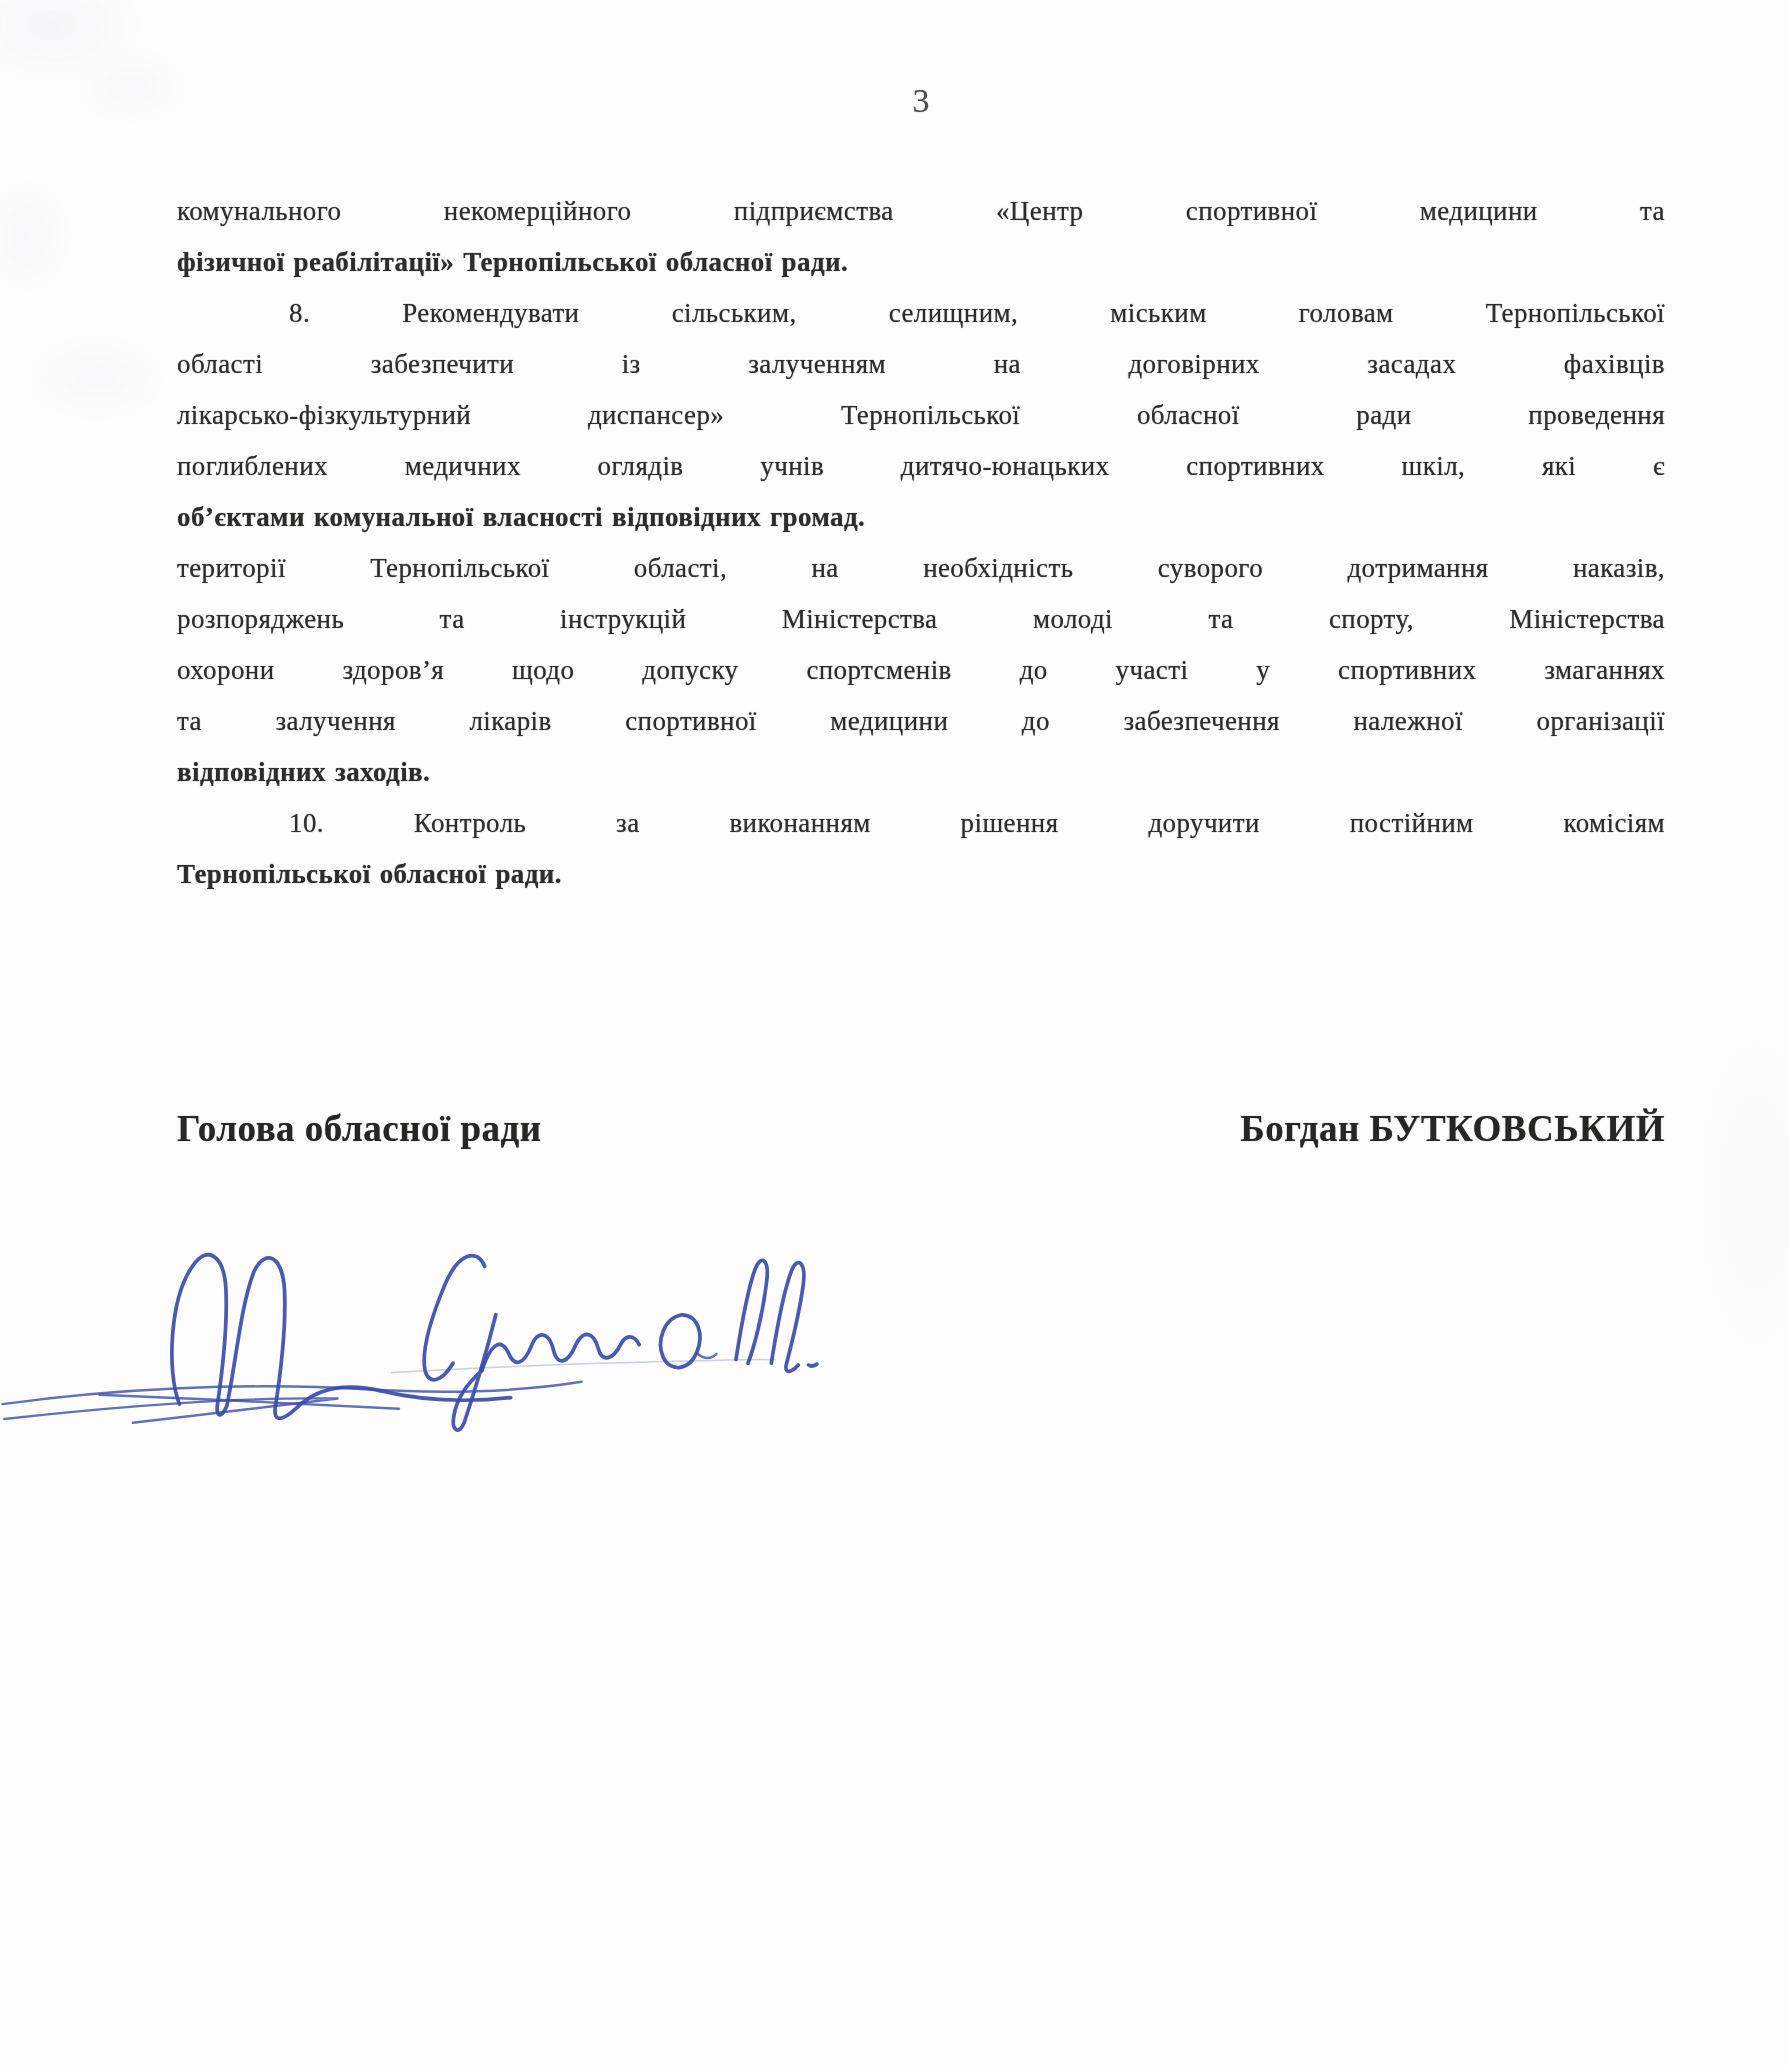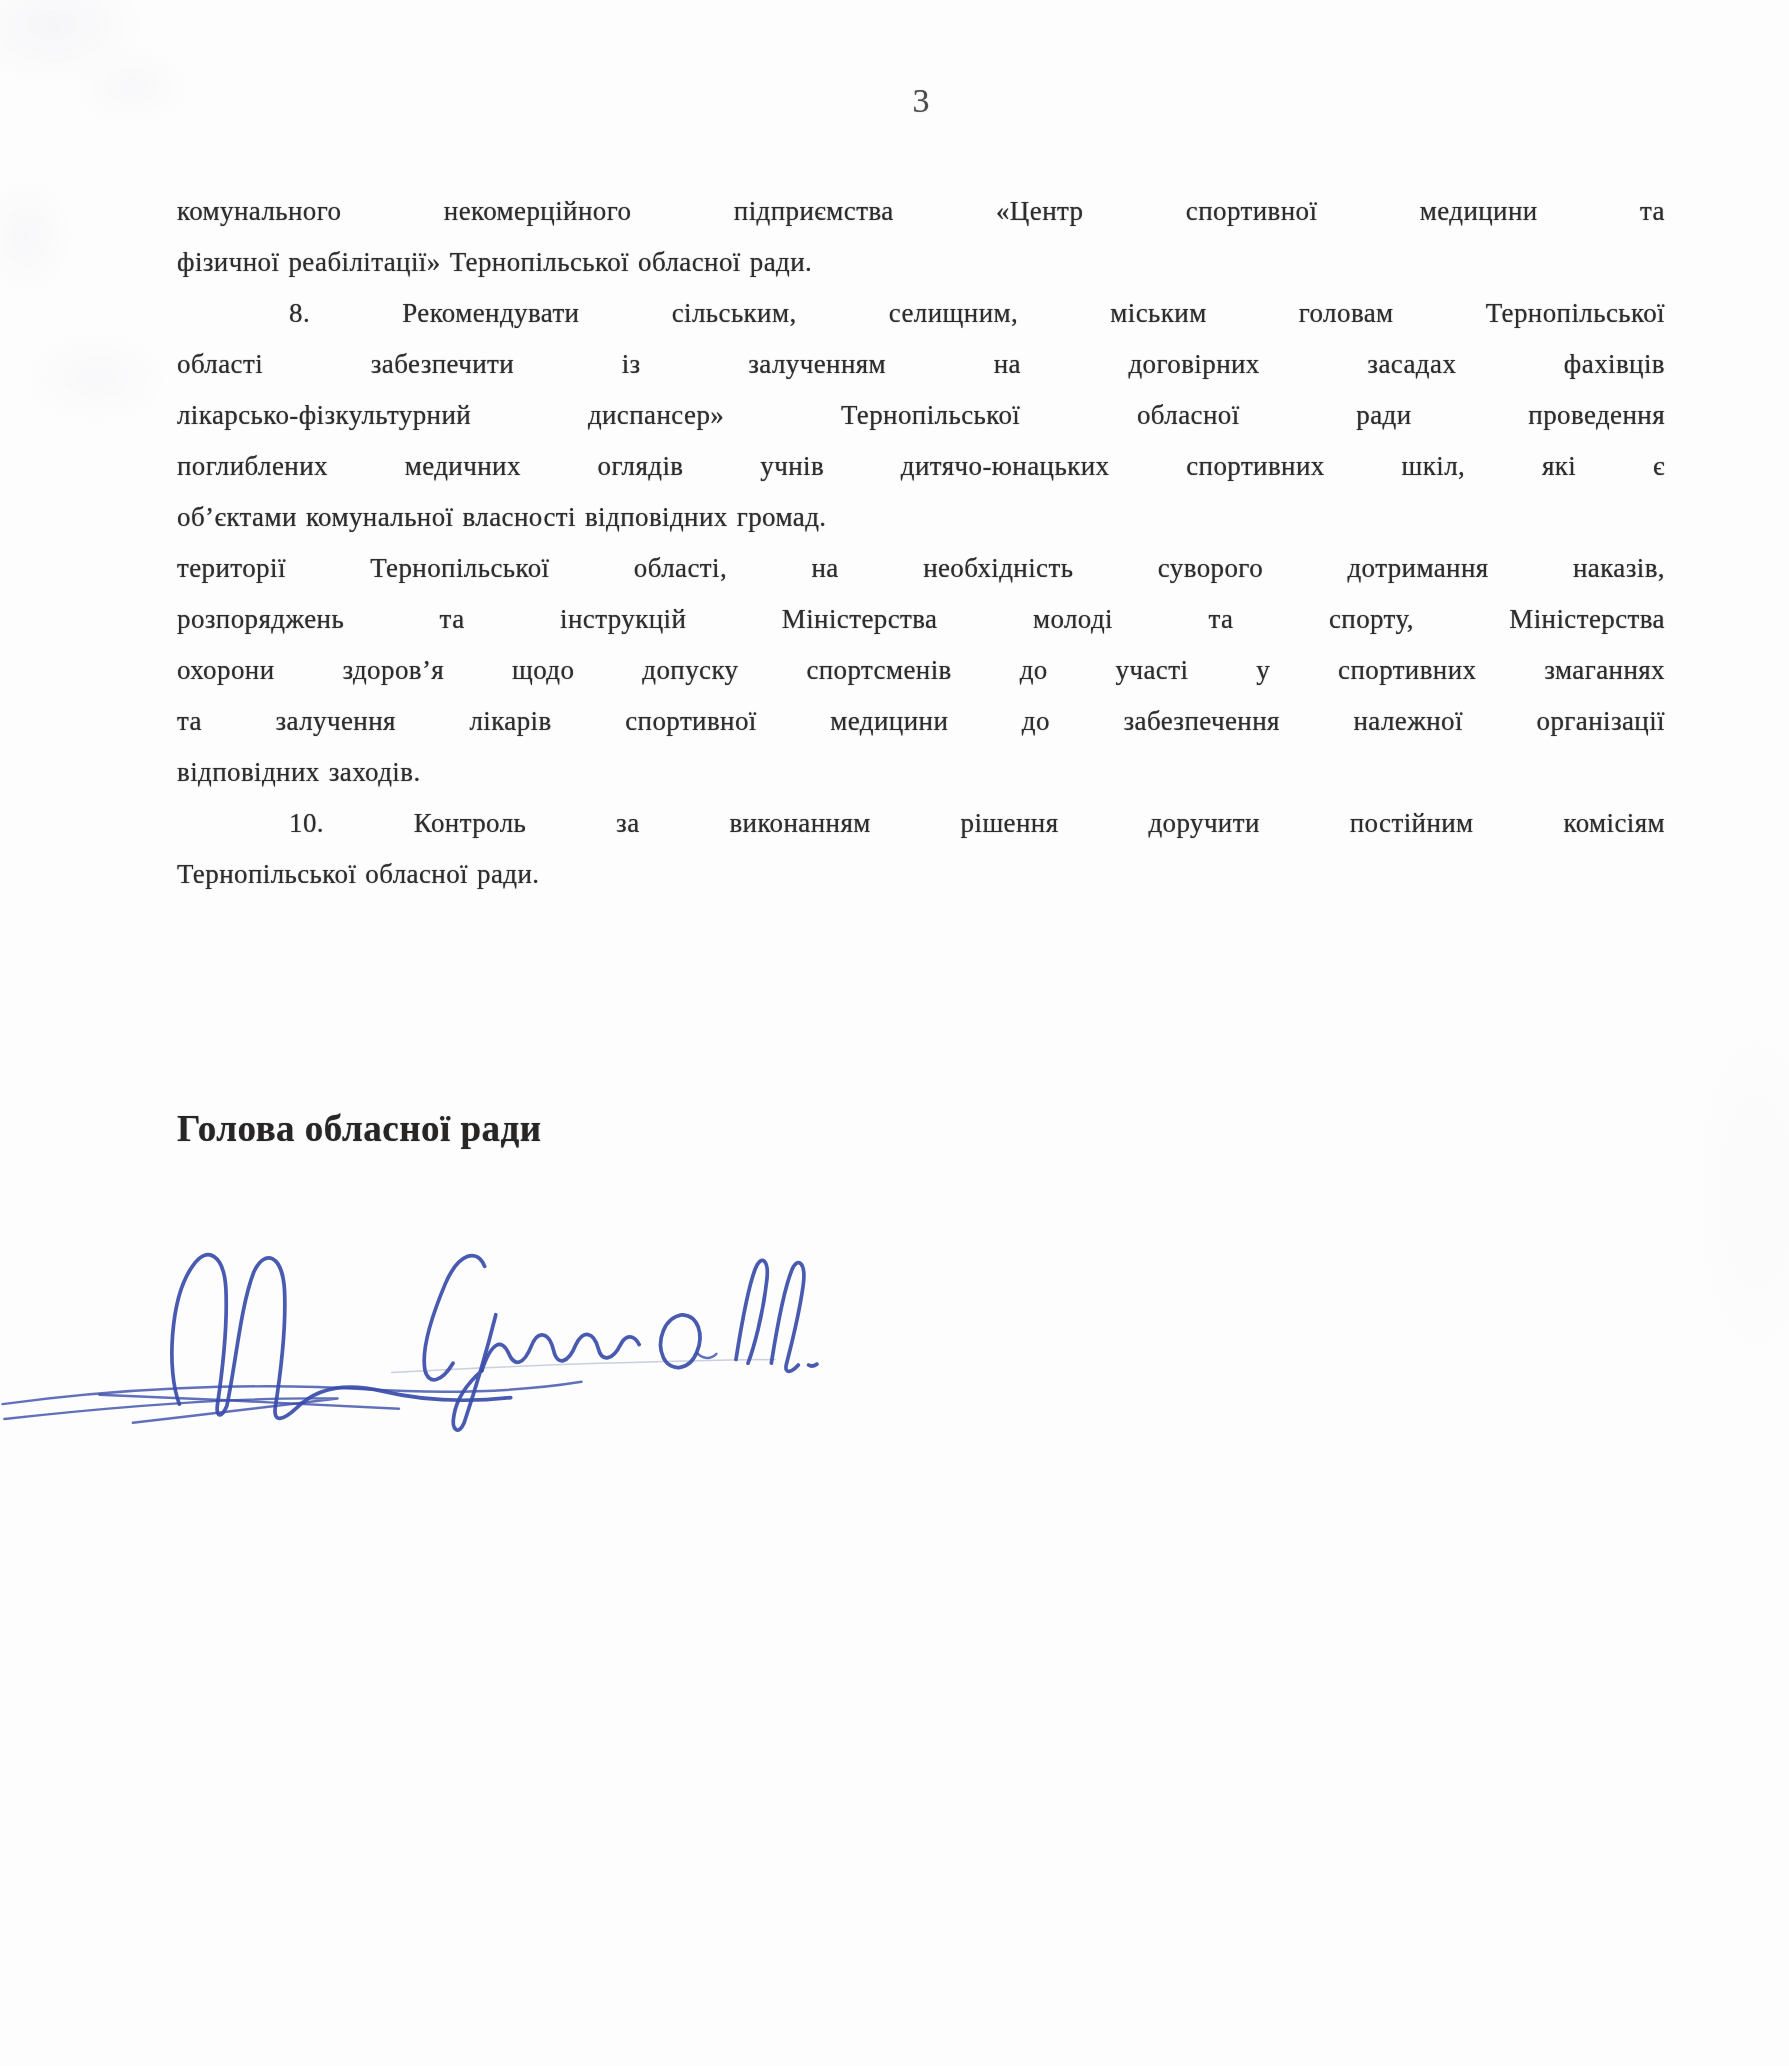--- a/index.html
+++ b/index.html
@@ -29,21 +29,21 @@
     text-shadow:0 0 0.9px rgba(70,70,75,.6);
   }
   .body-text{
     position:absolute;left:177px;top:186px;width:1488px;
     font-size:27px;line-height:51px;color:#2e2d2b;
     letter-spacing:0.4px;word-spacing:1.9px;
     text-shadow:0 0 1.1px rgba(35,35,38,.65);
   }
   .ln{margin:0;padding:0;}
   .j{text-align:justify;text-align-last:justify;}
-  .l{text-align:left;text-align-last:left;}
+  .l{text-align:left;text-align-last:left;font-weight:bold;}
   .ind{padding-left:112px;}
   .sig-row{
     position:absolute;left:177px;top:1107px;width:1488px;
     display:flex;justify-content:space-between;align-items:baseline;
     font-size:37px;font-weight:bold;color:#272624;
     letter-spacing:0.5px;text-shadow:0 0 1.1px rgba(35,35,38,.6);text-align:right;
   }
   .signature-svg{position:absolute;left:0;top:1231px;width:839px;height:242px;}
   .sig-stroke{fill:none;stroke:#3a4caa;stroke-linecap:round;stroke-linejoin:round;}
   .sig-main{stroke-width:4px;opacity:.92;}
@@ -75,20 +75,21 @@
     <p class="ln j">охорони здоров’я щодо допуску спортсменів до участі у спортивних змаганнях</p>
     <p class="ln j">та залучення лікарів спортивної медицини до забезпечення належної організації</p>
     <p class="ln l">відповідних заходів.</p>
 
     <p class="ln j ind">10. Контроль за виконанням рішення доручити постійним комісіям</p>
     <p class="ln l">Тернопільської обласної ради.</p>
   </div>
 
   <div class="sig-row">
     <span>Голова обласної ради</span>
+    <span>Богдан БУТКОВСЬКИЙ</span>
   </div>
 
   <svg class="signature-svg" viewBox="0 0 900 260" aria-hidden="true">
 
     <path class="sig-stroke sig-faint" d="M 420 152 C 560 144, 700 140, 832 138"></path>
 
     <path class="sig-stroke sig-thin" d="M 2 186 C 120 170, 262 162, 392 170 C 492 176, 562 172, 624 162"></path>
     <path class="sig-stroke sig-thin" d="M 4 202 C 112 190, 242 178, 362 180 C 300 188, 218 197, 142 206"></path>
     <path class="sig-stroke sig-thin" d="M 106 176 C 210 180, 330 186, 428 191"></path>
 

